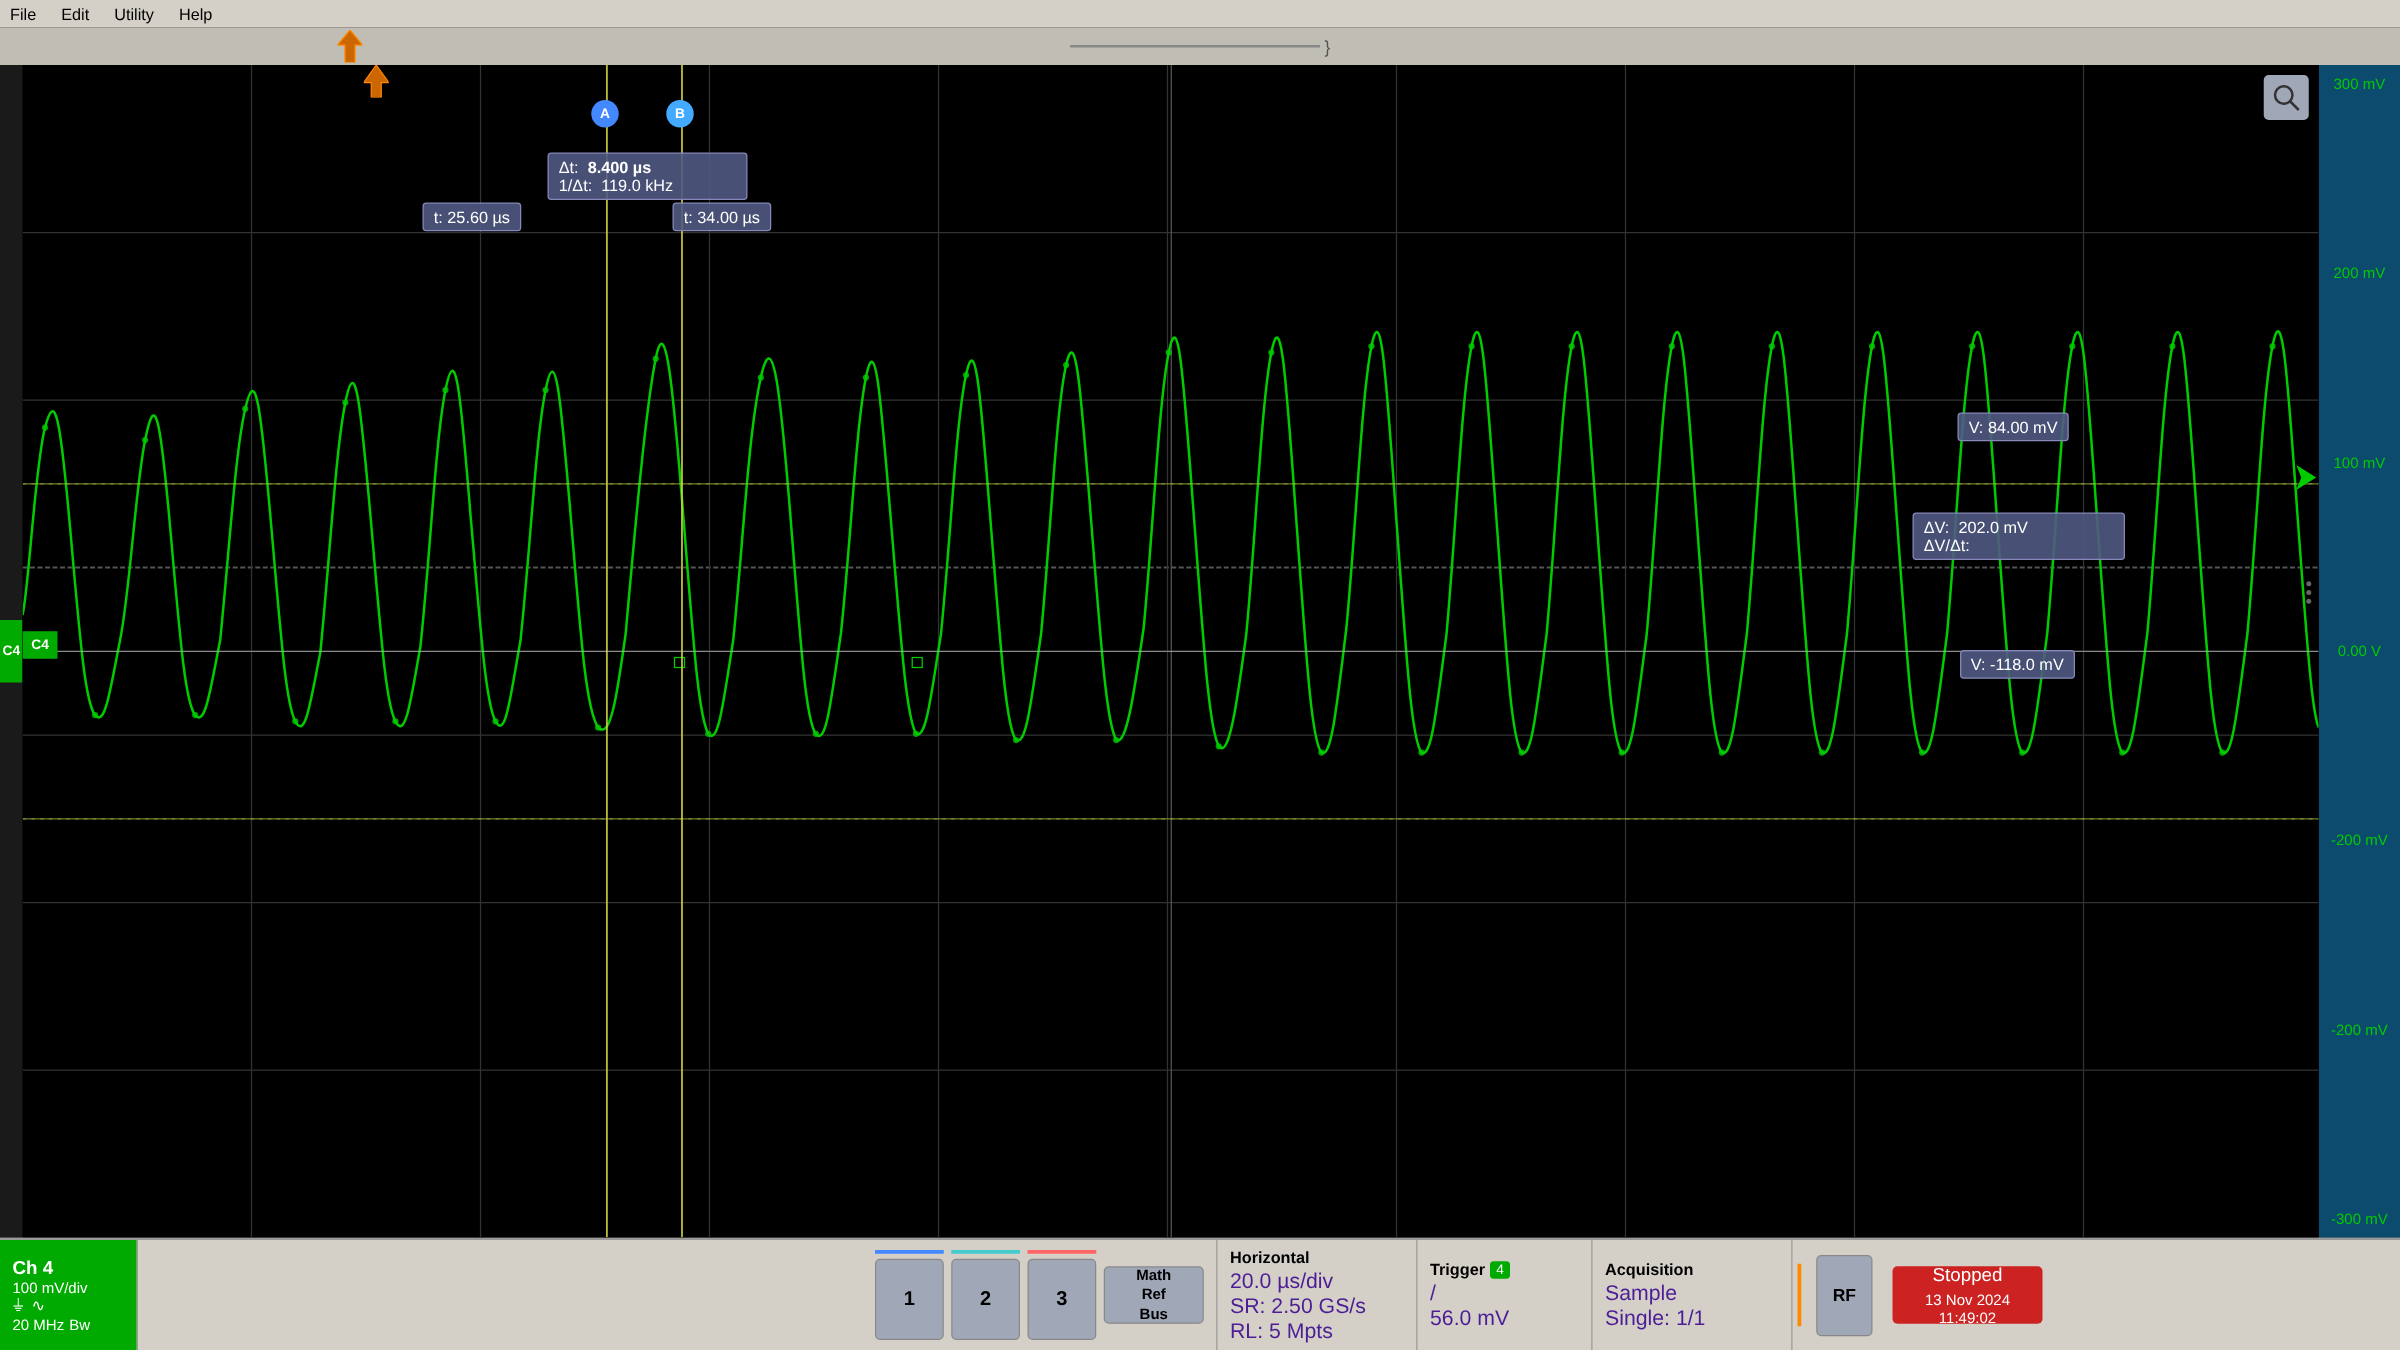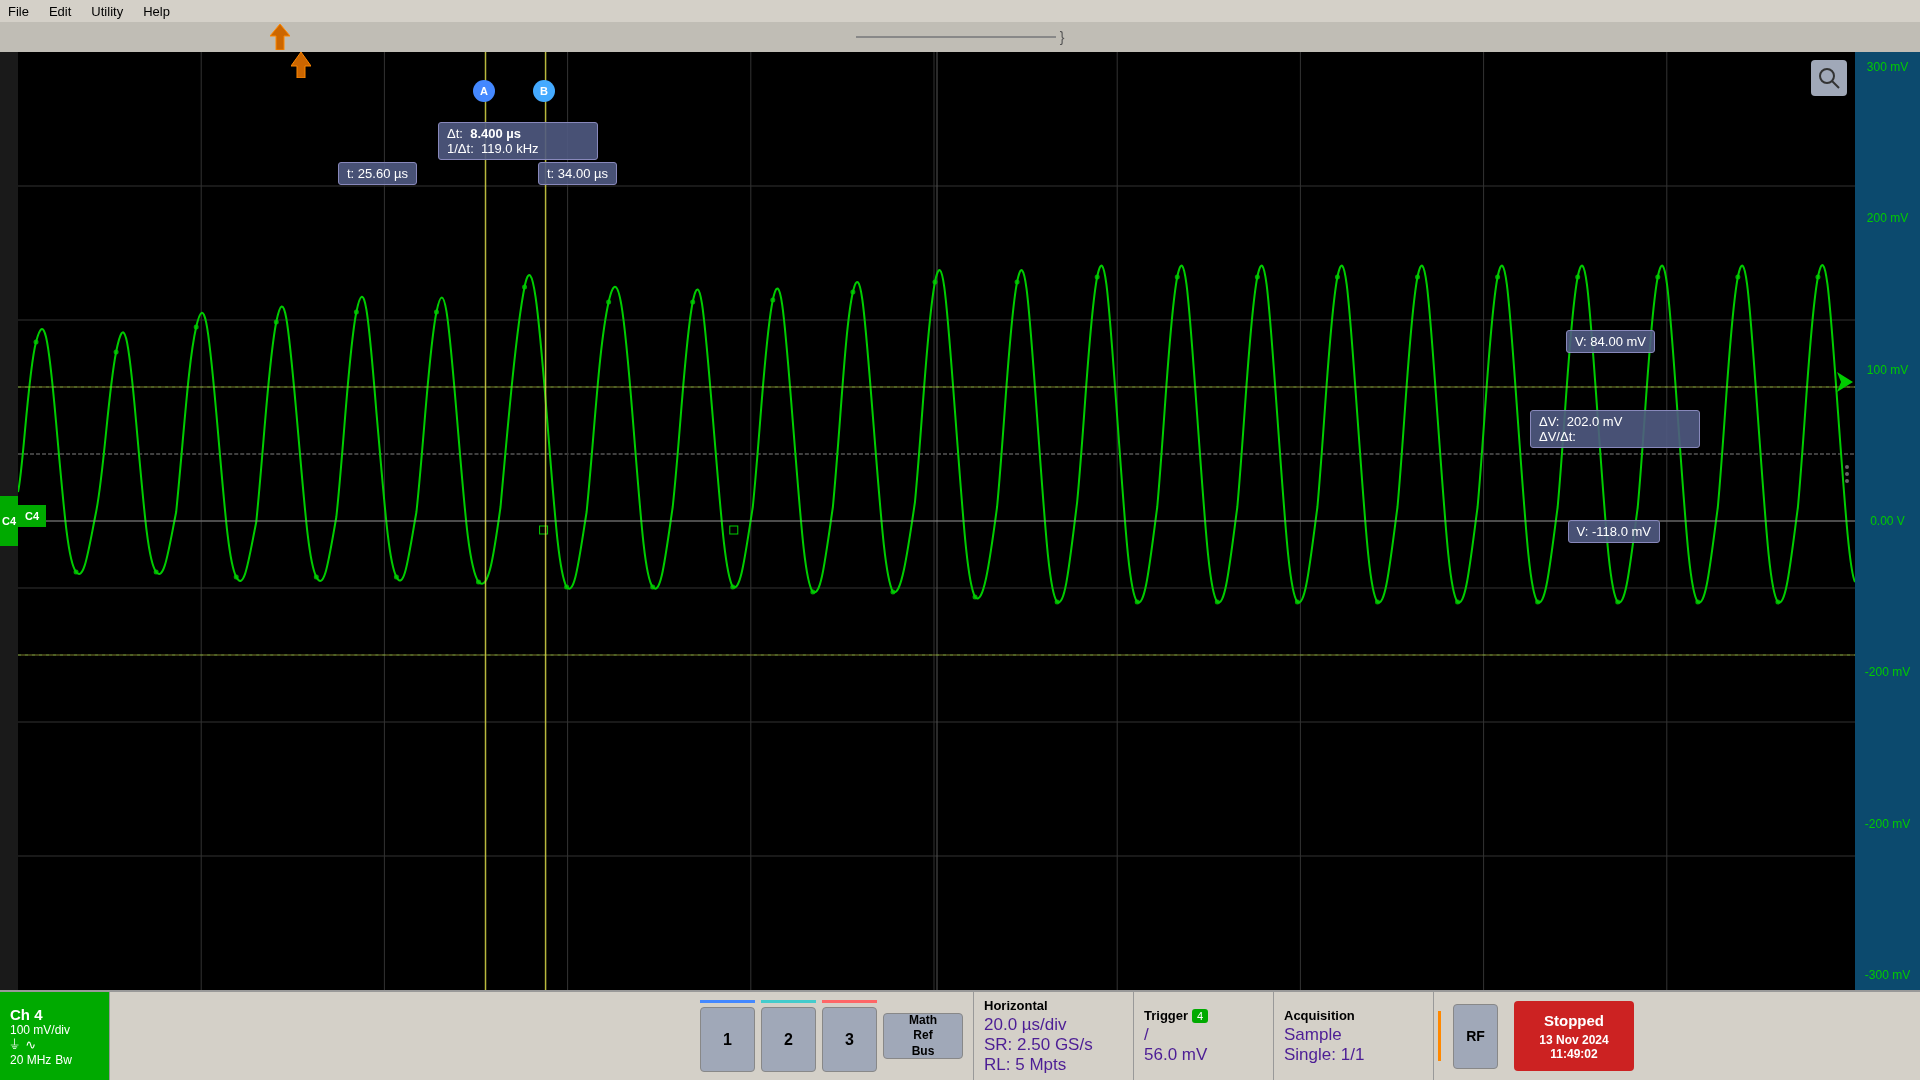--- a/index.html
+++ b/index.html
@@ -233,30 +233,30 @@
       justify-content: center;
       font-size: 14px;
       font-weight: bold;
       color: #000;
       cursor: pointer;
       margin: auto 8px;
     }
 
     .stopped-btn {
       min-width: 120px;
-      height: 70px;
+      height: 46px;
       background: #cc2222;
       border: none;
       border-radius: 4px;
       display: flex;
       flex-direction: column;
       align-items: center;
       justify-content: center;
       font-size: 15px;
-      font-weight: bold;
+      font-weight: normal;
       color: #fff;
       cursor: pointer;
       margin: auto 8px;
       padding: 4px 10px;
     }
 
     
     .tooltip-box {
       position: absolute;
       background: rgba(80, 90, 130, 0.9);

